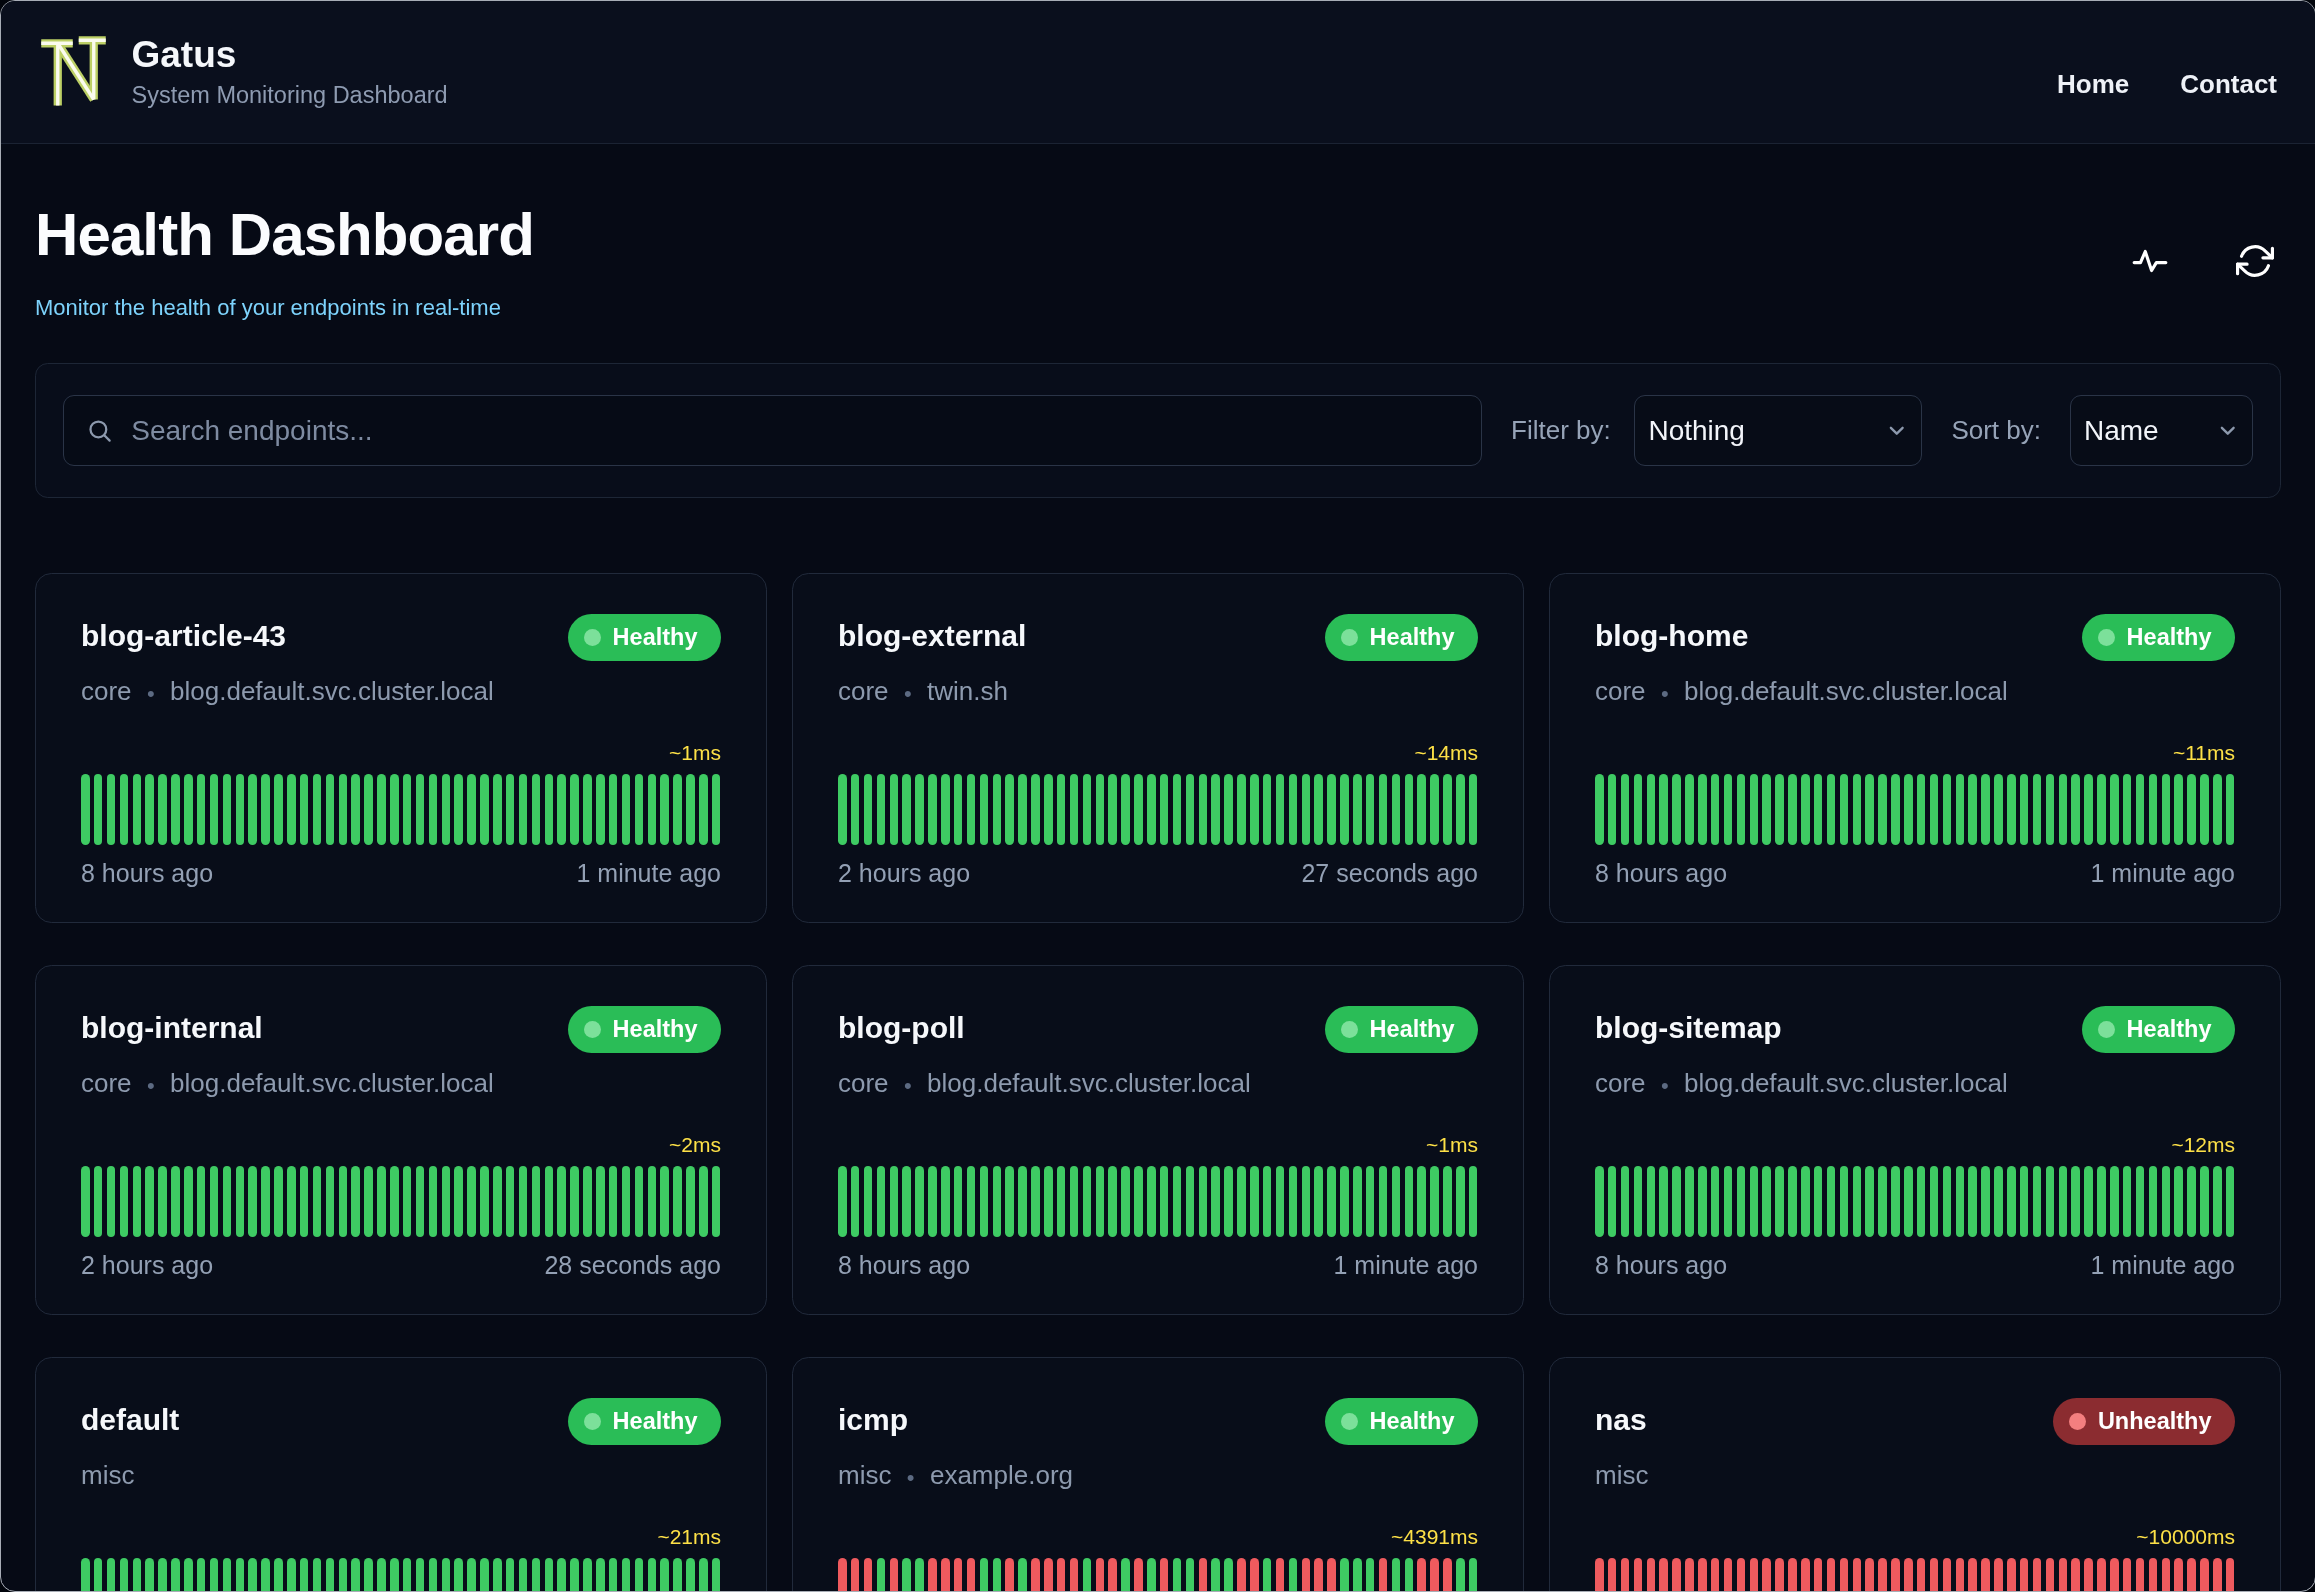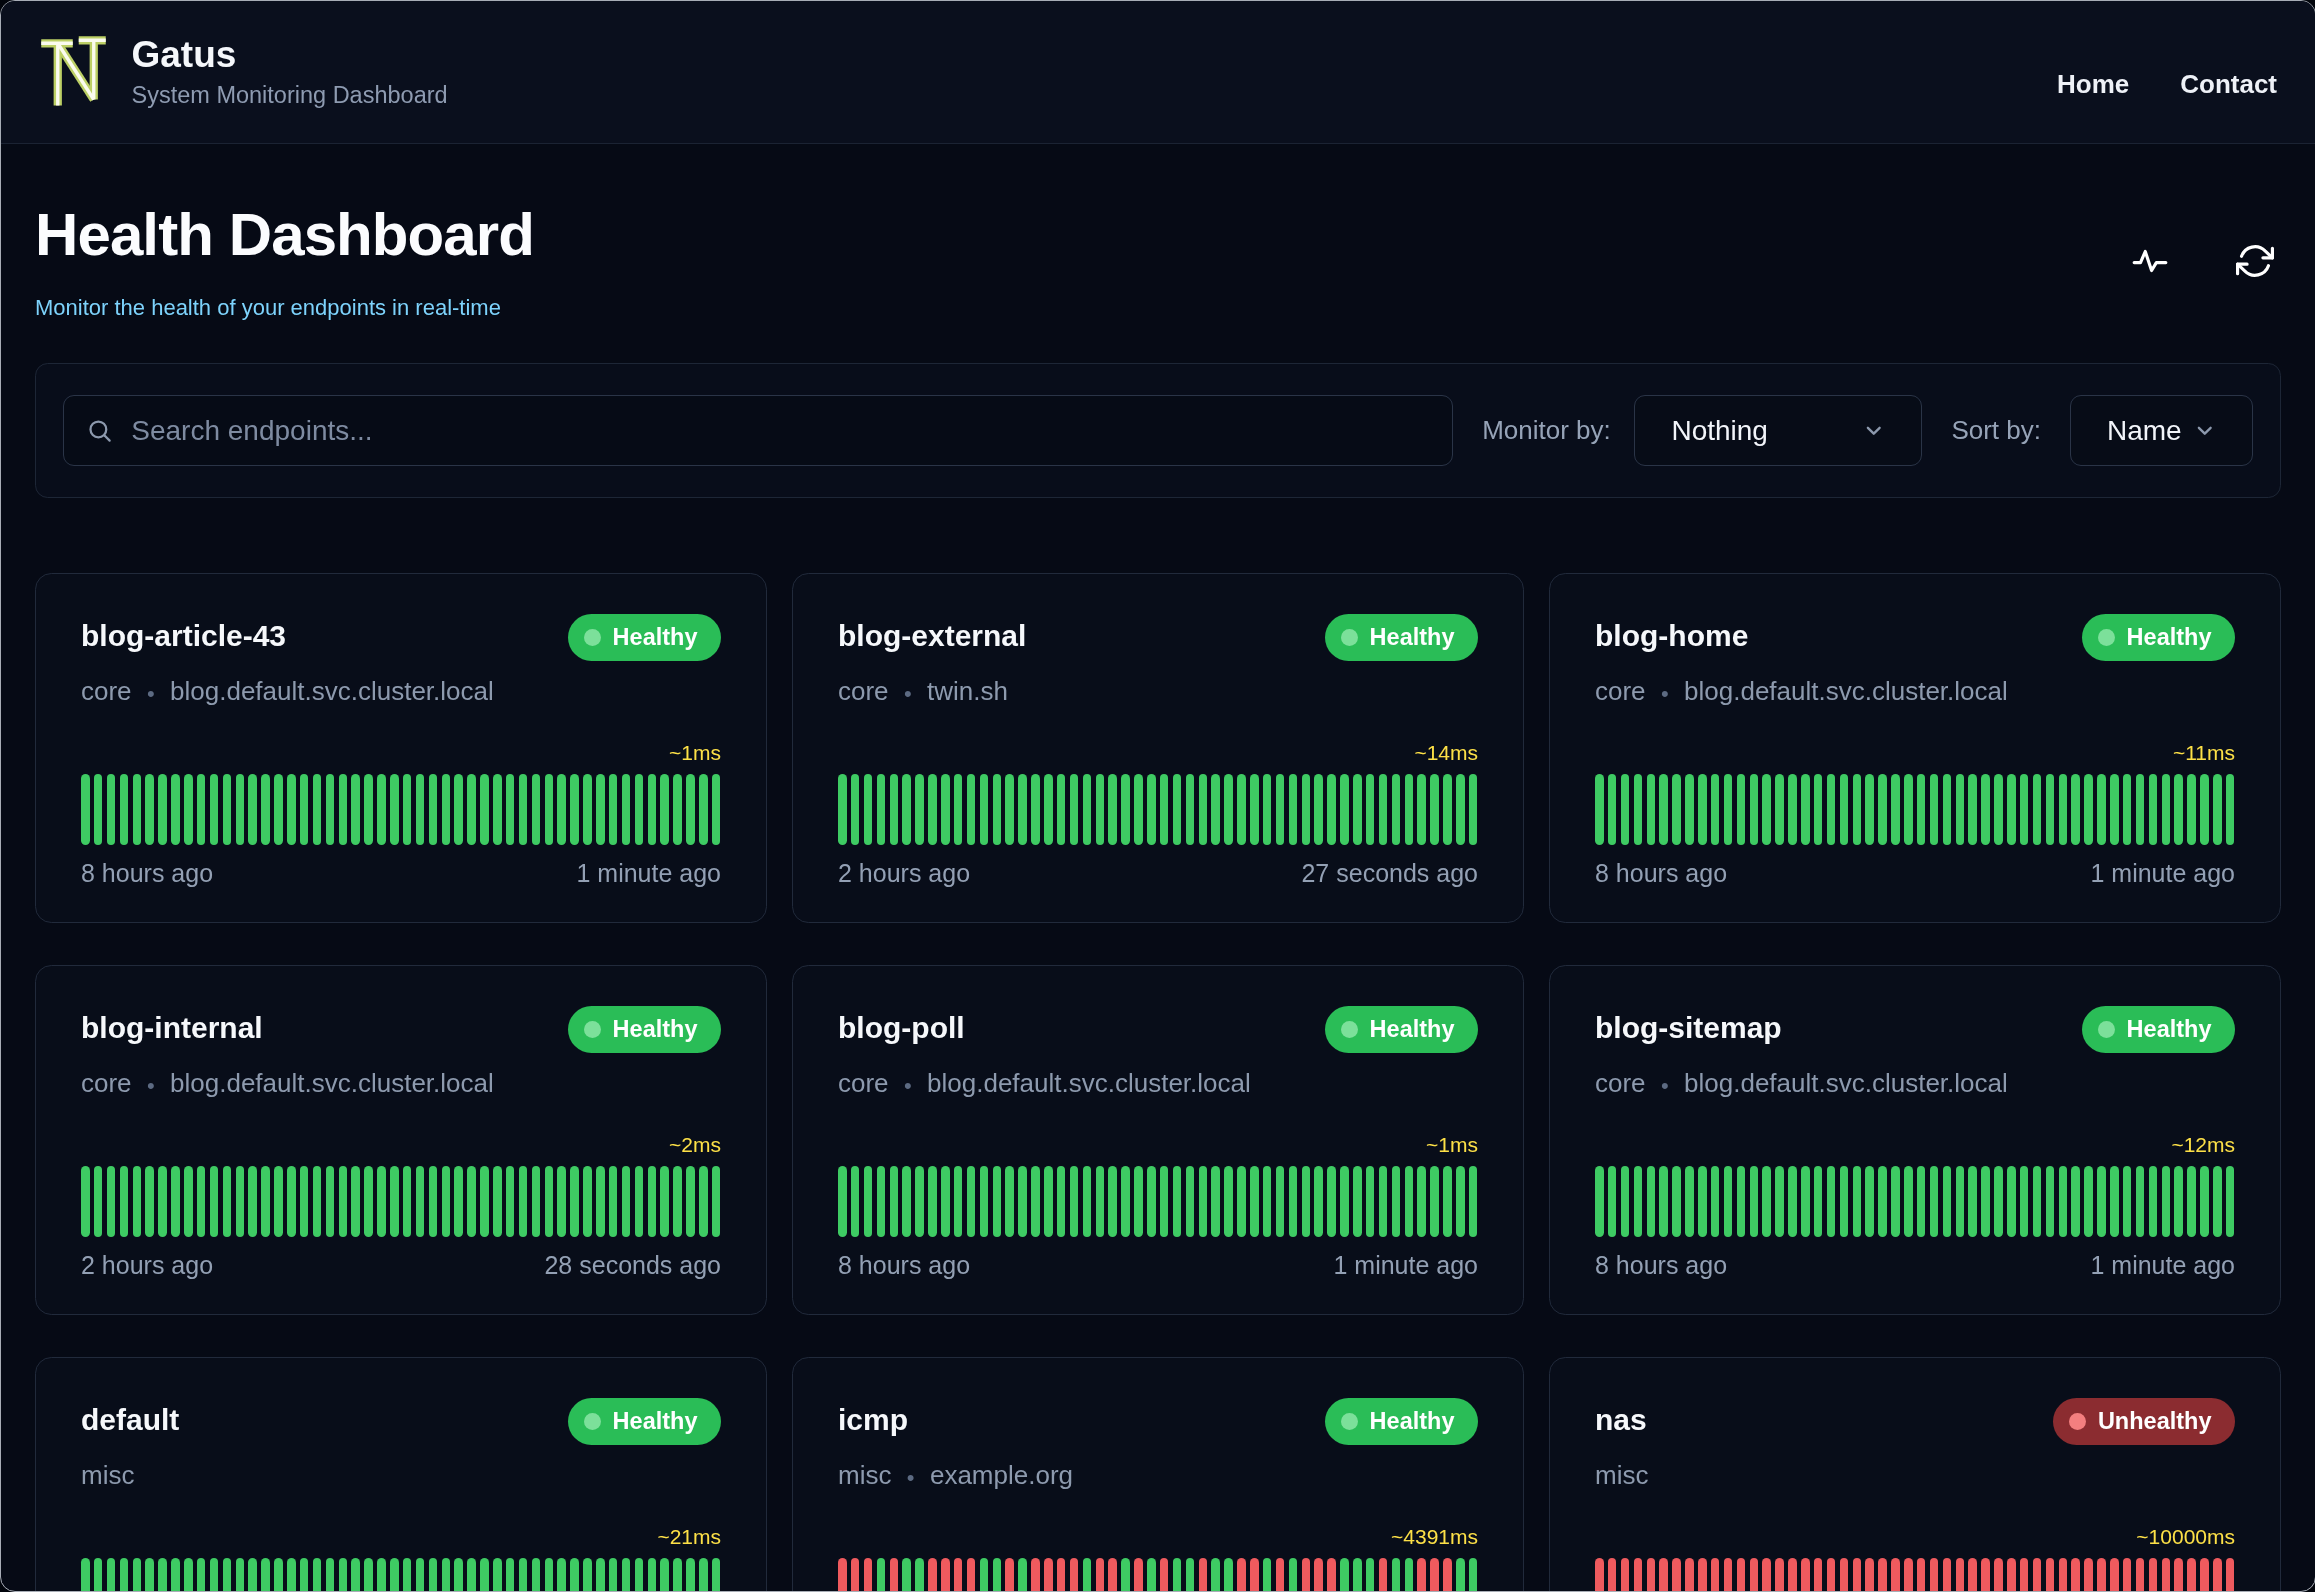--- a/index.html
+++ b/index.html
@@ -59,21 +59,21 @@
     font-size:28px; color:#dfe6f0;
   }
   .search-box input::placeholder { color:#7e8ba1; }
   .ctl-label { font-size:26px; color:#96a3b7; white-space:nowrap; }
   .select {
     height:71px;
     background:#070c17;
     border:1.8px solid #2a3447;
     border-radius:11px;
     display:flex; align-items:center; justify-content:space-between;
-    padding:0 36px;
+    padding:0 13px;
     font-size:28px; color:#f2f5fa;
     cursor:pointer;
   }
   .select.filter { width:288px; margin-left:-5.4px; }
   .select.sort  { width:183px; }
   
   .grid {
     display:grid;
     grid-template-columns:repeat(3, 1fr);
     gap:25px;
@@ -166,21 +166,21 @@
     </div>
 
     <div class="toolbar">
       <div class="search-box">
         <svg width="27" height="27" viewBox="0 0 24 24" fill="none" stroke="#8c99ad" stroke-width="2" stroke-linecap="round">
           <circle cx="11" cy="11" r="7"></circle>
             <line x1="16.5" y1="16.5" x2="21" y2="21"></line>
         </svg>
         <input type="text" placeholder="Search endpoints..." style="">
       </div>
-      <span class="ctl-label">Monitor by:</span>
+      <span class="ctl-label">Filter by:</span>
       <div class="select filter">
         <span>Nothing</span>
         <svg width="23.5" height="23.5" viewBox="0 0 24 24" fill="none" stroke="#8c99ad" stroke-width="2.4" stroke-linecap="round" stroke-linejoin="round">
           <polyline points="6 9 12 15 18 9"></polyline>
         </svg>
       </div>
       <span class="ctl-label">Sort by:</span>
       <div class="select sort">
         <span>Name</span>
         <svg width="23.5" height="23.5" viewBox="0 0 24 24" fill="none" stroke="#8c99ad" stroke-width="2.4" stroke-linecap="round" stroke-linejoin="round">

